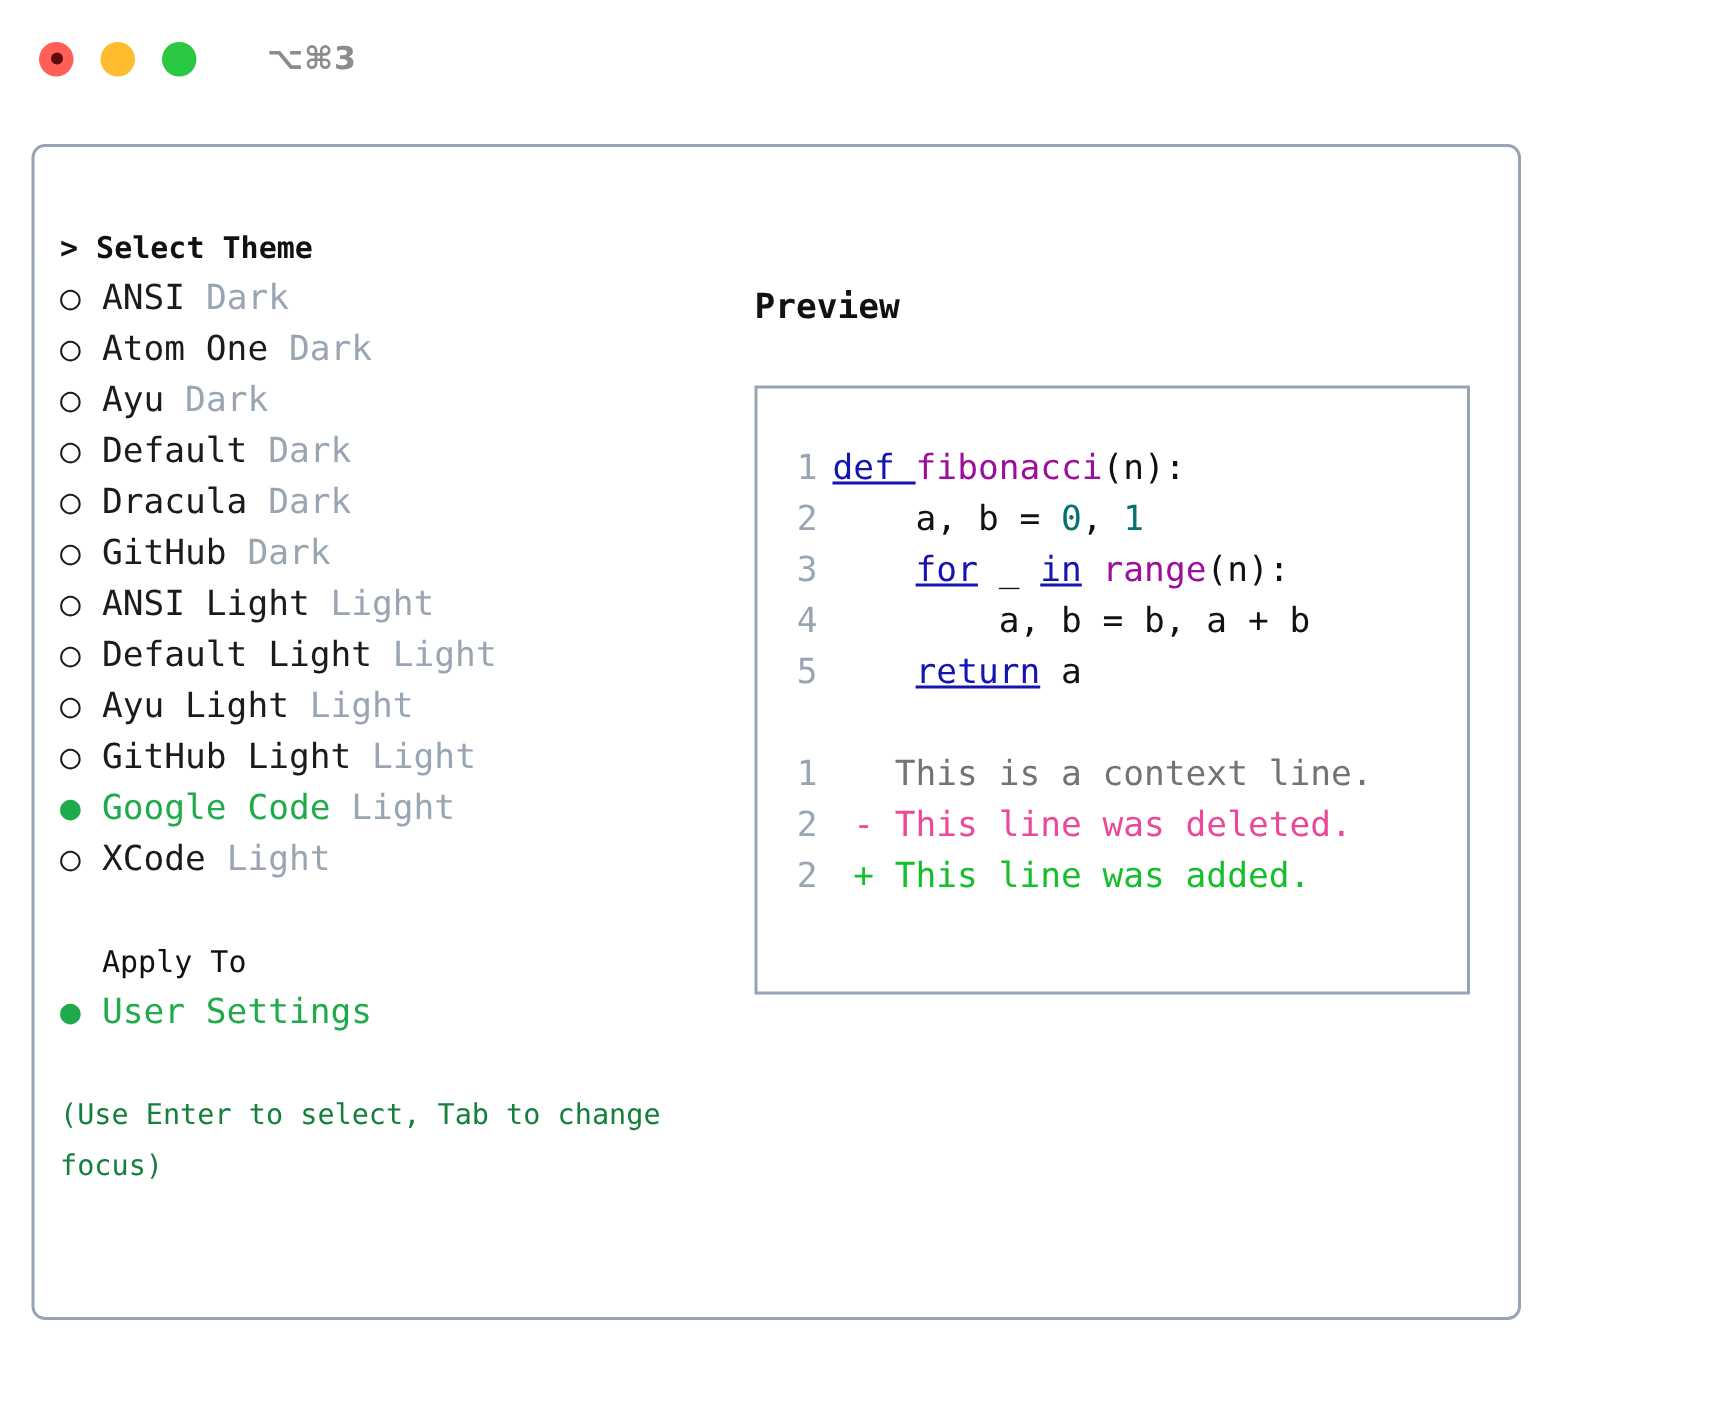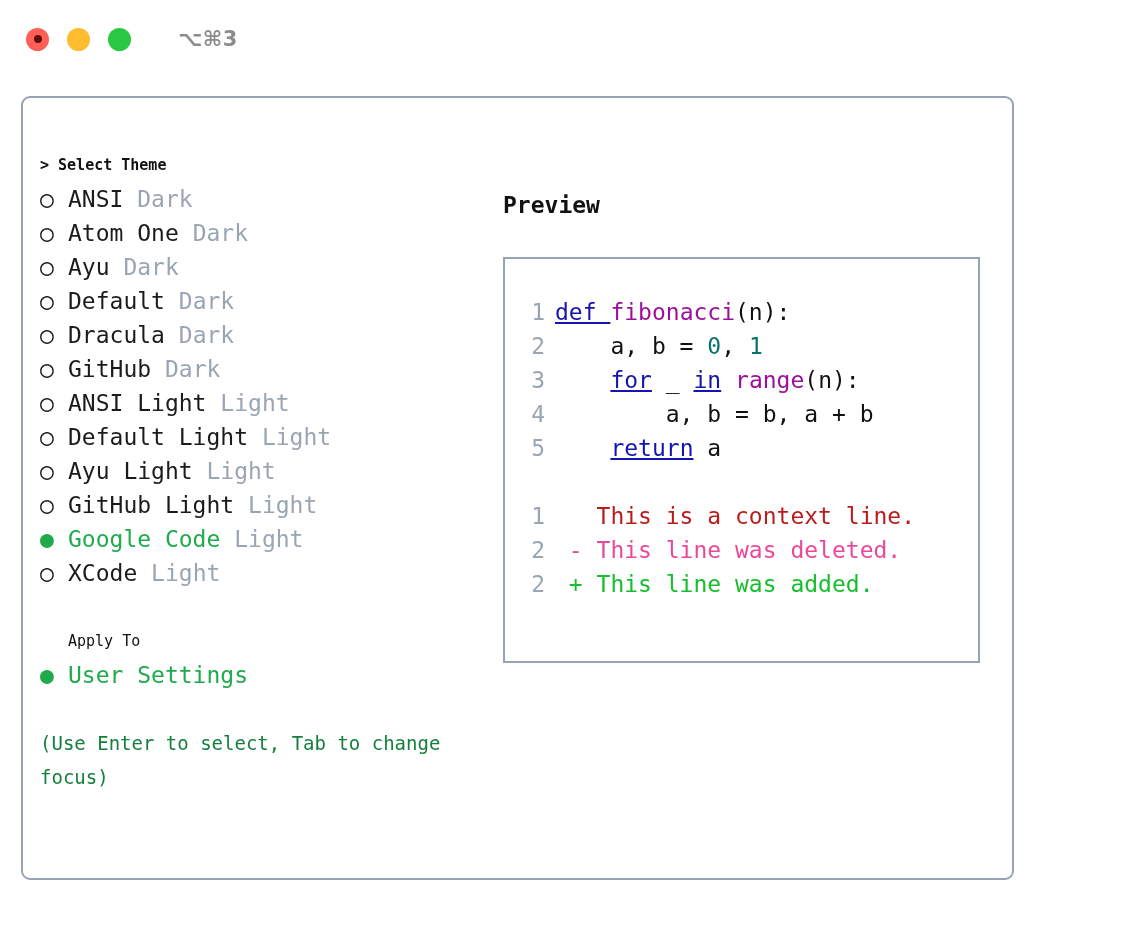--- a/index.html
+++ b/index.html
@@ -87,21 +87,21 @@
   }
 
   
   .left {
     position: absolute;
     left: 17px;
     top: 50px;
     width: 450px;
   }
   .section-head {
-    font-size: 15px;
+    font-size: 20px;
     line-height: 34px;
     color: #111111;
     white-space: pre;
   }
   .section-head.focused {
     font-weight: bold;
   }
   .section-head.unfocused {
     padding-left: 28px;
   }
@@ -179,21 +179,21 @@
     text-align: right;
     color: #9aa5b4;
     margin-right: 10px;
   }
   .kw   { color: #1414b0; text-decoration: underline; }
   .fn   { color: #9c0f9c; }
   .num  { color: #077272; }
   .pl   { color: #111111; }
   .blank-row { height: 34px; }
 
-  .dl-ctx { color: #b91c1c; }
+  .dl-ctx { color: #737373; }
   .dl-del { color: #ec4899; }
   .dl-add { color: #15bf2b; }
 </style>
 </head>
 <body>
 
 <div id="app">
 
   <div class="titlebar">
     <div class="dots">

